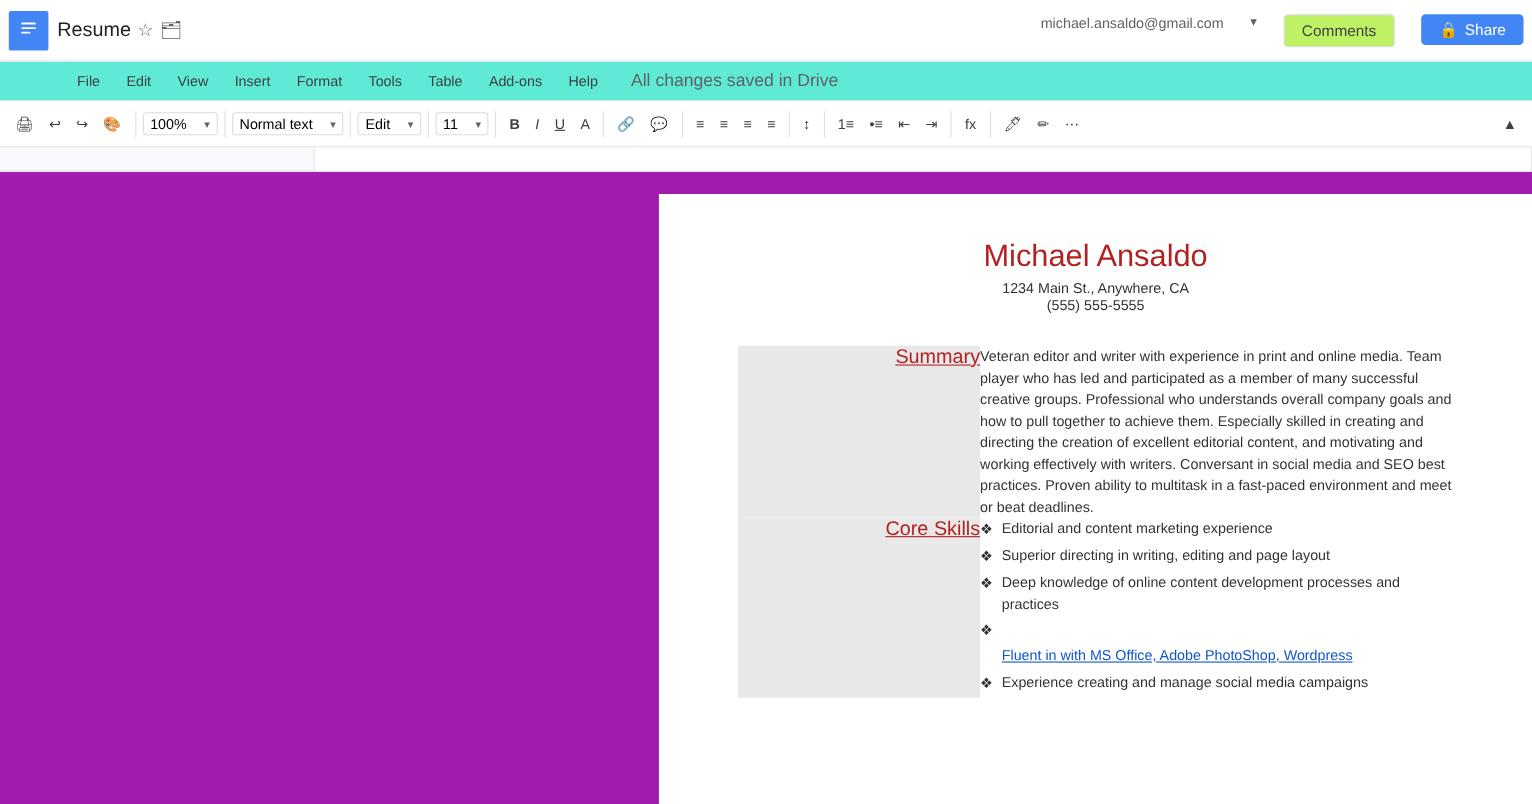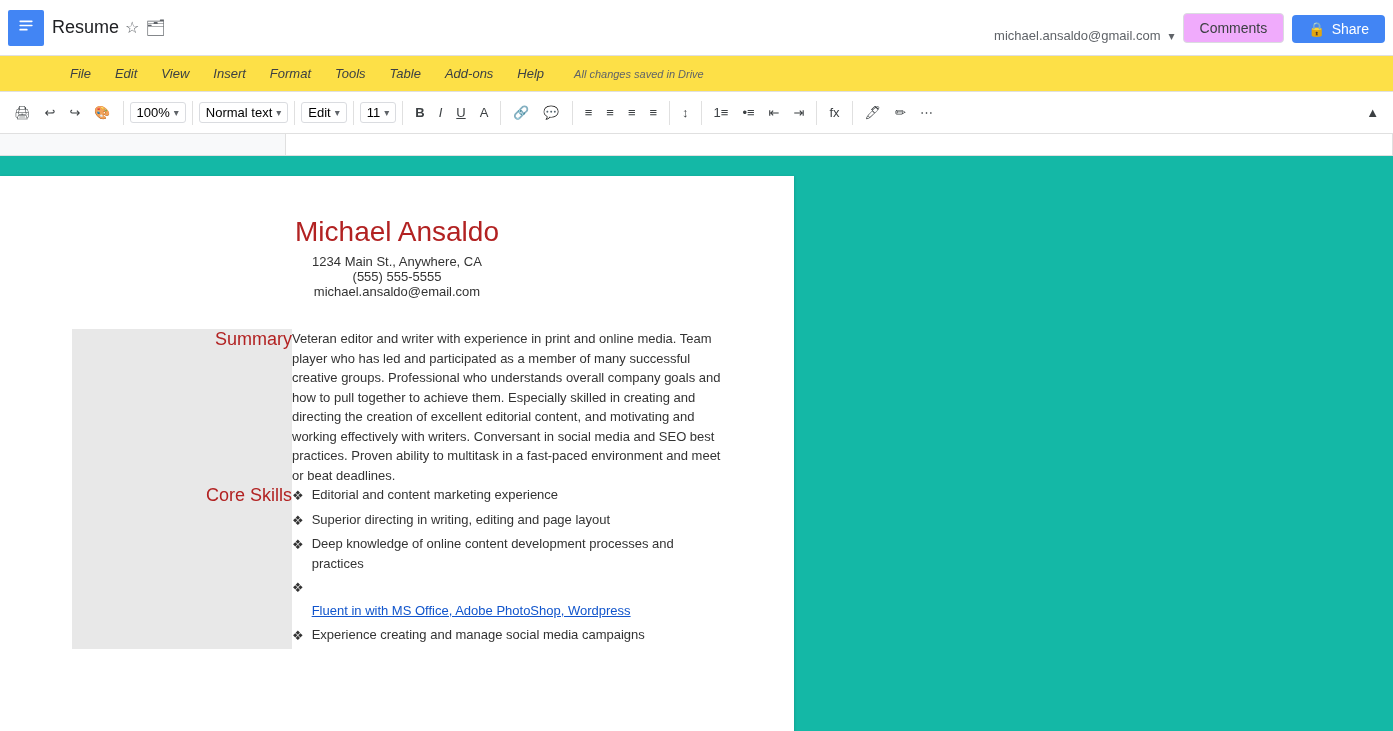--- a/index.html
+++ b/index.html
@@ -38,29 +38,29 @@
       color: #202124;
       font-weight: normal;
     }
     .star-icon, .folder-icon {
       color: #5f6368;
       font-size: 16px;
       cursor: pointer;
     }
     .top-right {
       display: flex;
-      align-items: flex-end;
-      gap: 8px;
+      align-items: flex-start;
+      gap: 24px;
     }
     .user-email {
       font-size: 13px;
       color: #5f6368;
     }
     .comments-btn {
-      background: #f0abfc;
+      background: #bef264;
       border: 1px solid #dadce0;
       border-radius: 4px;
       padding: 6px 16px;
       font-size: 14px;
       color: #3c4043;
       cursor: pointer;
     }
     .share-btn {
       background: #4285f4;
       border: none;
@@ -69,38 +69,37 @@
       font-size: 14px;
       color: #fff;
       cursor: pointer;
       display: flex;
       align-items: center;
       gap: 6px;
     }
 
     
     .menu-bar {
-      background: #fde047;
+      background: #5eead4;
       height: 36px;
       display: flex;
       align-items: center;
       padding: 0 40px 0 60px;
       border-bottom: 1px solid #e0e0e0;
       gap: 4px;
-      font-style: italic;
     }
     .menu-item {
       font-size: 13px;
       color: #3c4043;
       padding: 4px 10px;
       cursor: pointer;
       border-radius: 3px;
     }
     .saved-status {
-      font-size: 11px;
+      font-size: 16px;
       color: #5f6368;
       margin-left: 16px;
     }
 
     
     .toolbar {
       background: #fff;
       height: 42px;
       display: flex;
       align-items: center;
@@ -128,21 +127,21 @@
     }
     .toolbar-dropdown {
       display: flex;
       align-items: center;
       border: 1px solid #dadce0;
       border-radius: 3px;
       padding: 2px 6px;
       font-size: 13px;
       cursor: pointer;
       background: #fff;
-      gap: 4px;
+      gap: 16px;
     }
     .bold-btn { font-weight: bold; }
     .italic-btn { font-style: italic; }
     .underline-btn { text-decoration: underline; }
 
     
     .ruler {
       background: #f8f9fa;
       height: 22px;
       border-bottom: 1px solid #e0e0e0;
@@ -155,25 +154,25 @@
       height: 100%;
       flex: 1;
       background: #fff;
       border-left: 1px solid #e0e0e0;
       border-right: 1px solid #e0e0e0;
       position: relative;
     }
 
     
     .doc-area {
-      background: #14b8a6;
+      background: #a21caf;
       height: calc(731px - 56px - 36px - 42px - 22px);
       overflow-y: auto;
       display: flex;
-      justify-content: flex-start;
+      justify-content: flex-end;
       padding: 20px 0;
     }
 
     
     .page {
       background: #fff;
       width: 794px;
       min-height: 580px;
       box-shadow: 0 1px 3px rgba(0,0,0,0.2);
       padding: 40px 72px;
@@ -213,20 +212,21 @@
       background: #e8e8e8;
       padding: 20px 16px;
       text-align: right;
       vertical-align: middle;
     }
     .section-label {
       font-size: 18px;
       color: #b22222;
       font-weight: normal;
       font-family: Arial, sans-serif;
+      text-decoration: underline;
     }
     .section-content-cell {
       padding: 16px 16px;
       font-size: 13px;
       color: #333;
       line-height: 1.5;
       font-family: Arial, sans-serif;
     }
     .skill-item {
       display: flex;
@@ -347,21 +347,20 @@
   <div class="ruler-bar"></div>
 </div>
 
 <div class="doc-area">
   <div class="page">
 
     <div class="resume-header">
       <div class="resume-name">Michael Ansaldo</div>
       <div class="resume-address">1234 Main St., Anywhere, CA</div>
       <div class="resume-phone">(555) 555-5555</div>
-      <div class="resume-email">michael.ansaldo@email.com</div>
     </div>
 
     <table class="resume-table">
       <tbody>
 
         <tr>
           <td class="section-label-cell">
             <span class="section-label">Summary</span>
           </td>
           <td class="section-content-cell">

